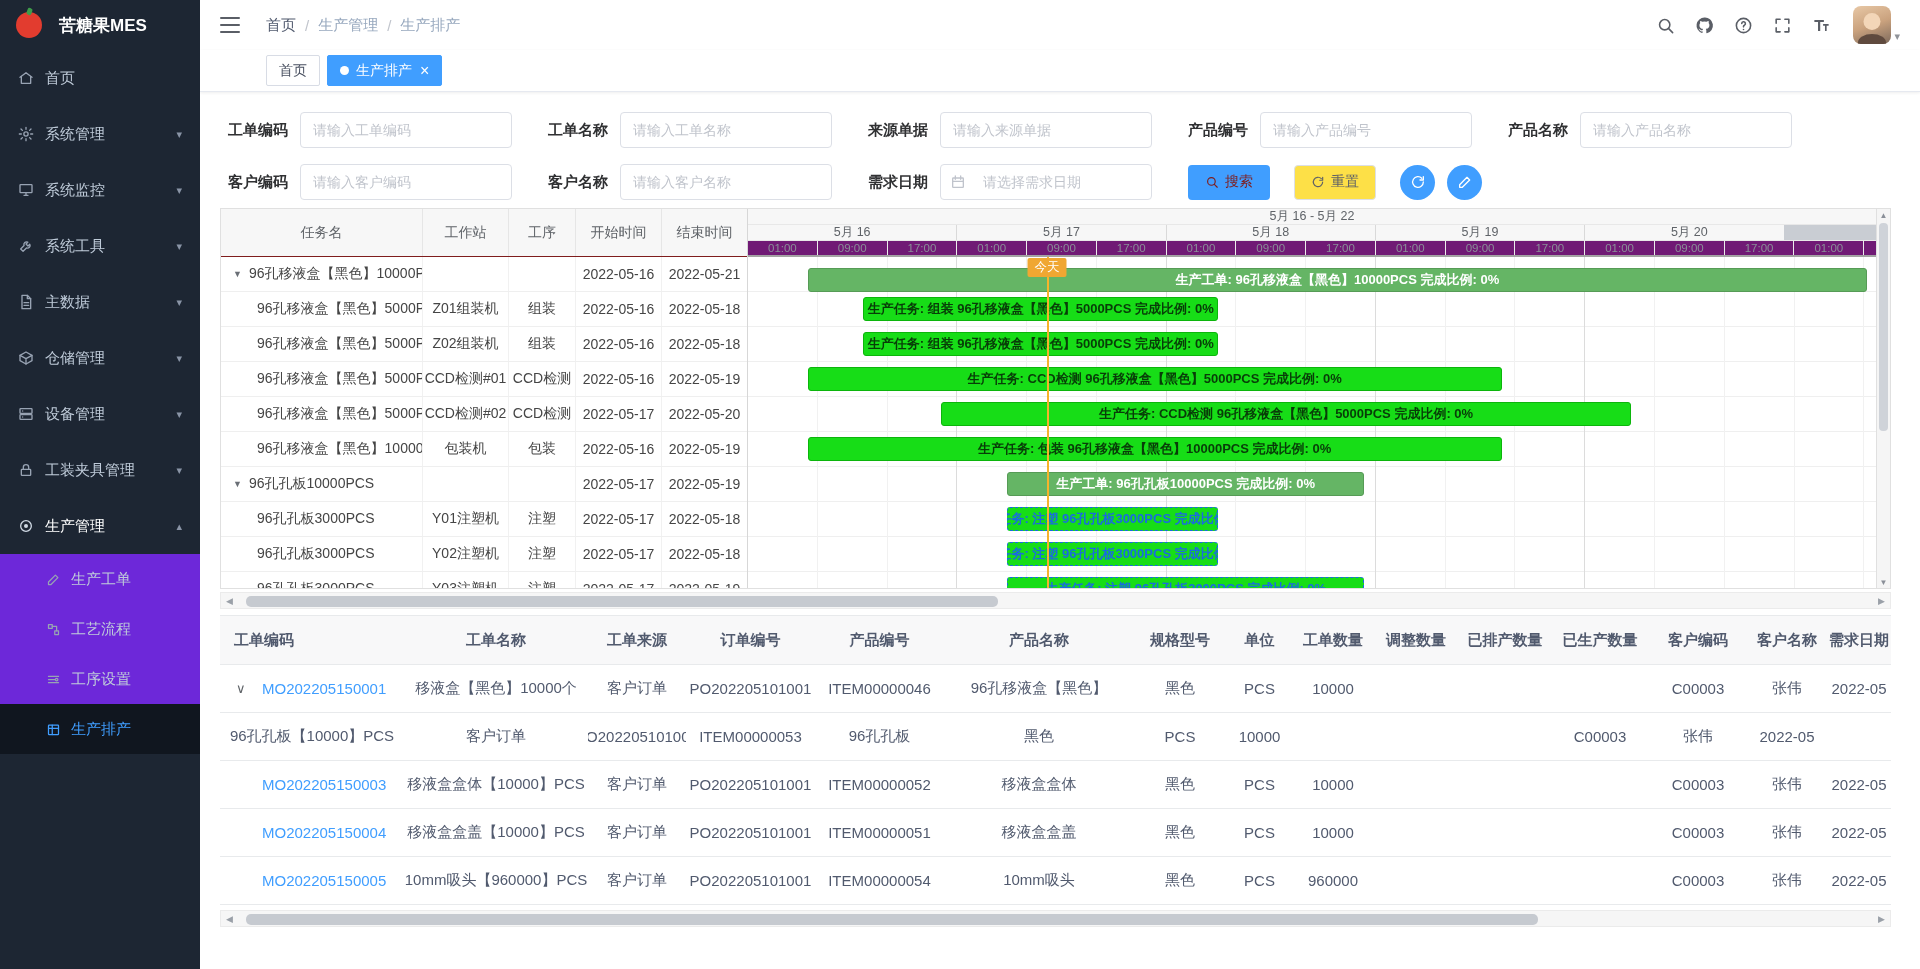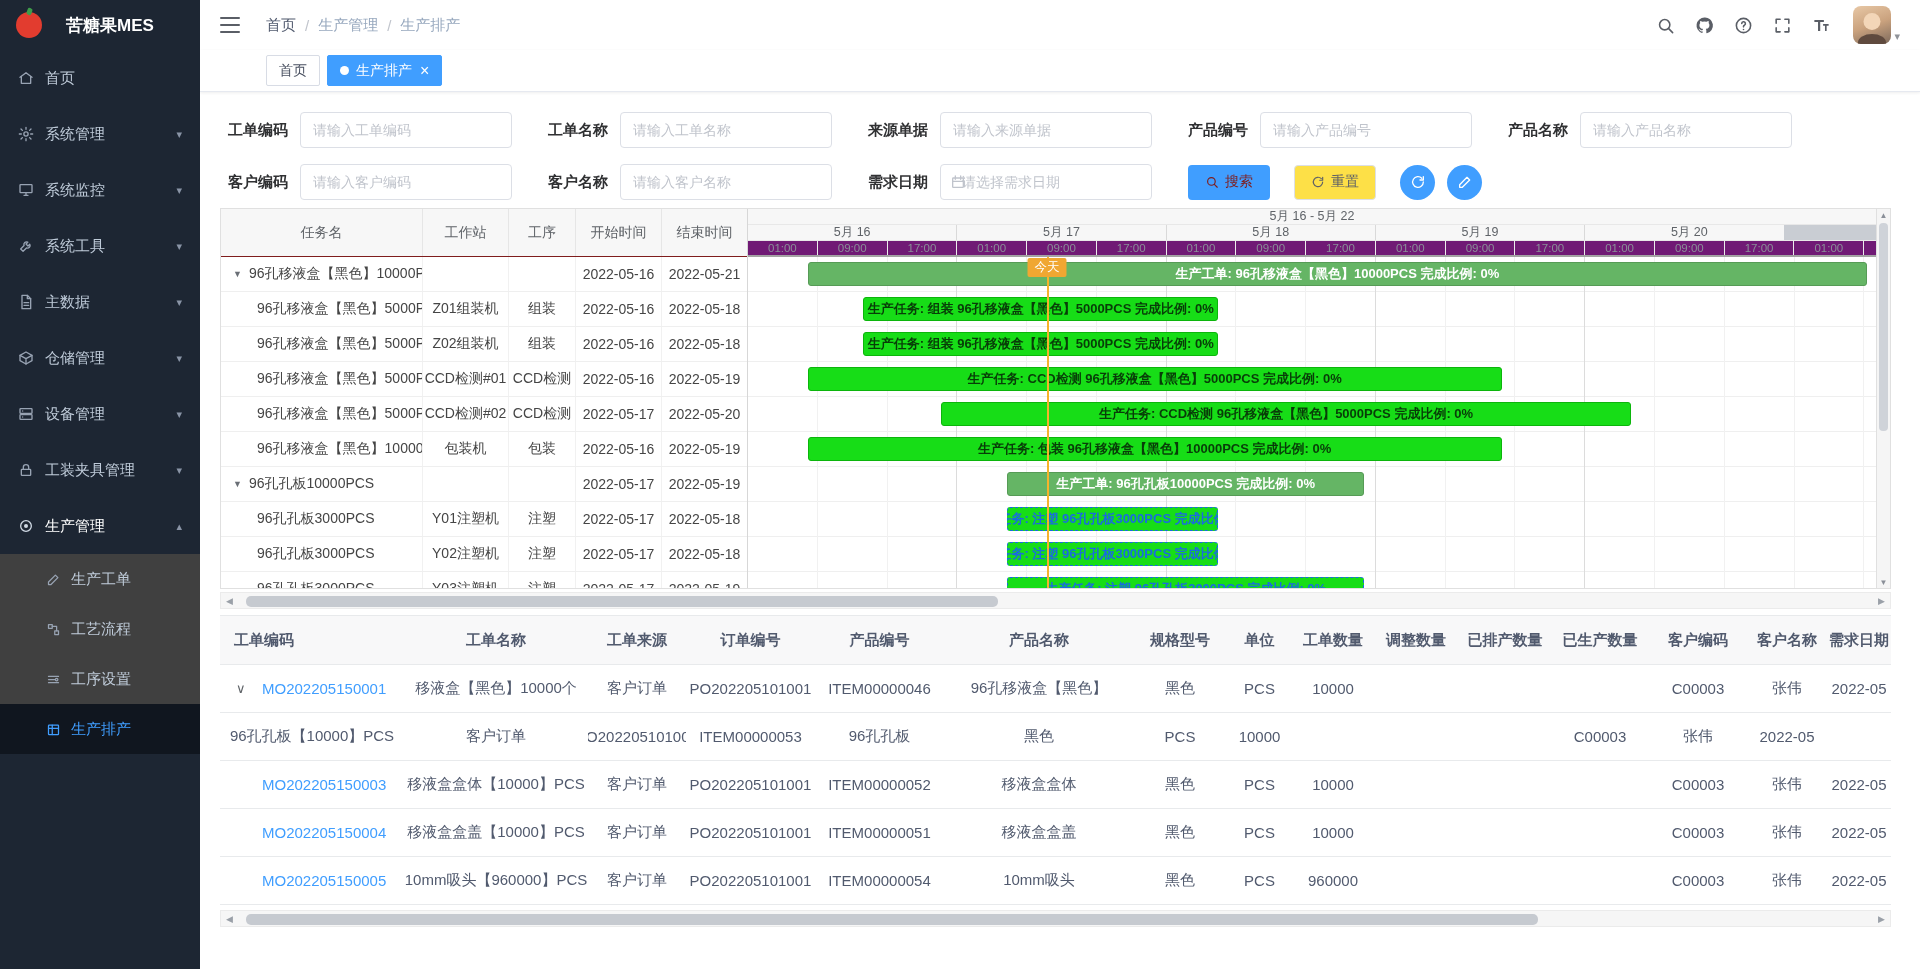--- a/index.html
+++ b/index.html
@@ -3,30 +3,30 @@
 <meta charset="utf-8">
 <style>
 *{margin:0;padding:0;box-sizing:border-box}
 html,body{width:1920px;height:969px;overflow:hidden;background:#fff;
   font-family:"Liberation Sans","DejaVu Sans",sans-serif;color:#333}
 svg{display:block}
 button{font-family:inherit}
 
 
 .sidebar{position:fixed;left:0;top:0;bottom:0;width:200px;background:#1d2633;z-index:20}
-.logo{height:50px;display:flex;align-items:center;gap:24px;padding:0 16px}
+.logo{height:50px;display:flex;align-items:center;gap:17px;padding:0 16px}
 .logo-badge{width:26px;height:26px;border-radius:50%;background:#e23c2f;position:relative;flex:none}
 .logo-badge::before{content:"";position:absolute;left:11px;top:-4px;width:5px;height:7px;background:#3e9c4a;border-radius:2px;transform:rotate(20deg)}
 .logo-title{color:#fff;font-size:17px;font-weight:bold;white-space:nowrap}
 .menu-item{height:56px;display:flex;align-items:center;gap:11px;padding:0 18px;color:#bfcbd9;font-size:15px;cursor:pointer}
 .menu-item .mi{width:16px;height:16px;color:#98a3b3;flex:none}
 .menu-item.active{color:#fff}
 .menu-item.active .mi{color:#cfd8e3}
 .marrow{margin-left:auto;font-size:11px;color:#8a94a6}
-.submenu{background:#404040}
+.submenu{background:#6d28d9}
 .submenu-item{height:50px;display:flex;align-items:center;gap:10px;padding:0 18px 0 46px;color:#bfcbd9;font-size:15px;cursor:pointer}
 .submenu-item .mi{width:15px;height:15px;color:#98a3b3;flex:none}
 .submenu-item.active{color:#409eff;background:#10161f}
 .submenu-item.active .mi{color:#409eff}
 
 
 .main{margin-left:200px;height:100%}
 .topbar{height:50px;display:flex;align-items:center;padding:0 20px;background:#fff}
 .hamburger{width:20px;height:16px;display:flex;flex-direction:column;justify-content:space-between;margin-right:26px;cursor:pointer}
 .hamburger i{height:2px;background:#5a5e66;display:block;border-radius:1px}
@@ -53,21 +53,21 @@
 
 .filters{padding:20px 0 8px 28px}
 .frow{display:flex;align-items:center;margin-bottom:16px}
 .frow:last-child{margin-bottom:0}
 .frow-fields{display:flex;align-items:center}
 .ffield{display:flex;align-items:center;margin-right:36px}
 .flabel{font-size:15px;font-weight:bold;color:#303133;margin-right:12px;white-space:nowrap}
 .finput{width:212px;height:36px;border:1px solid #dcdfe6;border-radius:4px;padding:0 12px;font-size:14px;color:#606266;outline:none;background:#fff}
 .finput::placeholder{color:#c0c4cc}
 .dwrap{position:relative}
-.dwrap .finput{padding-left:21px}
+.dwrap .finput{padding-left:42px}
 .cal{position:absolute;left:10px;top:50%;transform:translateY(-50%);width:16px;height:16px;color:#c0c4cc}
 .cal svg{width:16px;height:16px}
 .btn{height:35px;display:inline-flex;align-items:center;gap:6px;padding:0 16px;border-radius:4px;font-size:14px;cursor:pointer;border:1px solid transparent;margin-right:24px}
 .btn.primary{background:#409eff;color:#7f1d1d}
 .btn.plain{background:#fde047;border-color:#dcdfe6;color:#606266}
 .btn svg,.cbtn svg{width:14px;height:14px}
 .cbtn{width:35px;height:35px;border-radius:50%;background:#409eff;color:#fff;border:none;display:inline-flex;align-items:center;justify-content:center;margin-right:12px;cursor:pointer}
 .cbtn svg{width:16px;height:16px}
 
 
@@ -560,21 +560,21 @@
           <div class="ghour">09:00</div>
           <div class="ghour">17:00</div>
           <div class="ghour">01:00</div>
           <div class="ghour">09:00</div>
           <div class="ghour">17:00</div>
           <div class="ghour">01:00</div>
         </div>
       <div class="g-body" id="gantt-body">
         <div class="today-line" id="today-line" style="left: 26.5%;"></div>
         <div class="today-label" id="today-label" style="left: 26.5%;">今天</div>
-      <div class="bar parent" style="left: 5.3%; width: 93.9%; top: 5px;">
+      <div class="bar parent" style="left: 5.3%; width: 93.9%; top: 11px;">
             <span class="bartext">生产工单: 96孔移液盒【黑色】10000PCS 完成比例: 0%</span>
           </div>
           <div class="bar task" style="left: 10.2%; width: 31.5%; top: 40px;">
             <span class="bartext">生产任务: 组装 96孔移液盒【黑色】5000PCS 完成比例: 0%</span>
           </div>
           <div class="bar task" style="left: 10.2%; width: 31.5%; top: 75px;">
             <span class="bartext">生产任务: 组装 96孔移液盒【黑色】5000PCS 完成比例: 0%</span>
           </div>
           <div class="bar task" style="left: 5.3%; width: 61.5%; top: 110px;">
             <span class="bartext">生产任务: CCD检测 96孔移液盒【黑色】5000PCS 完成比例: 0%</span>

